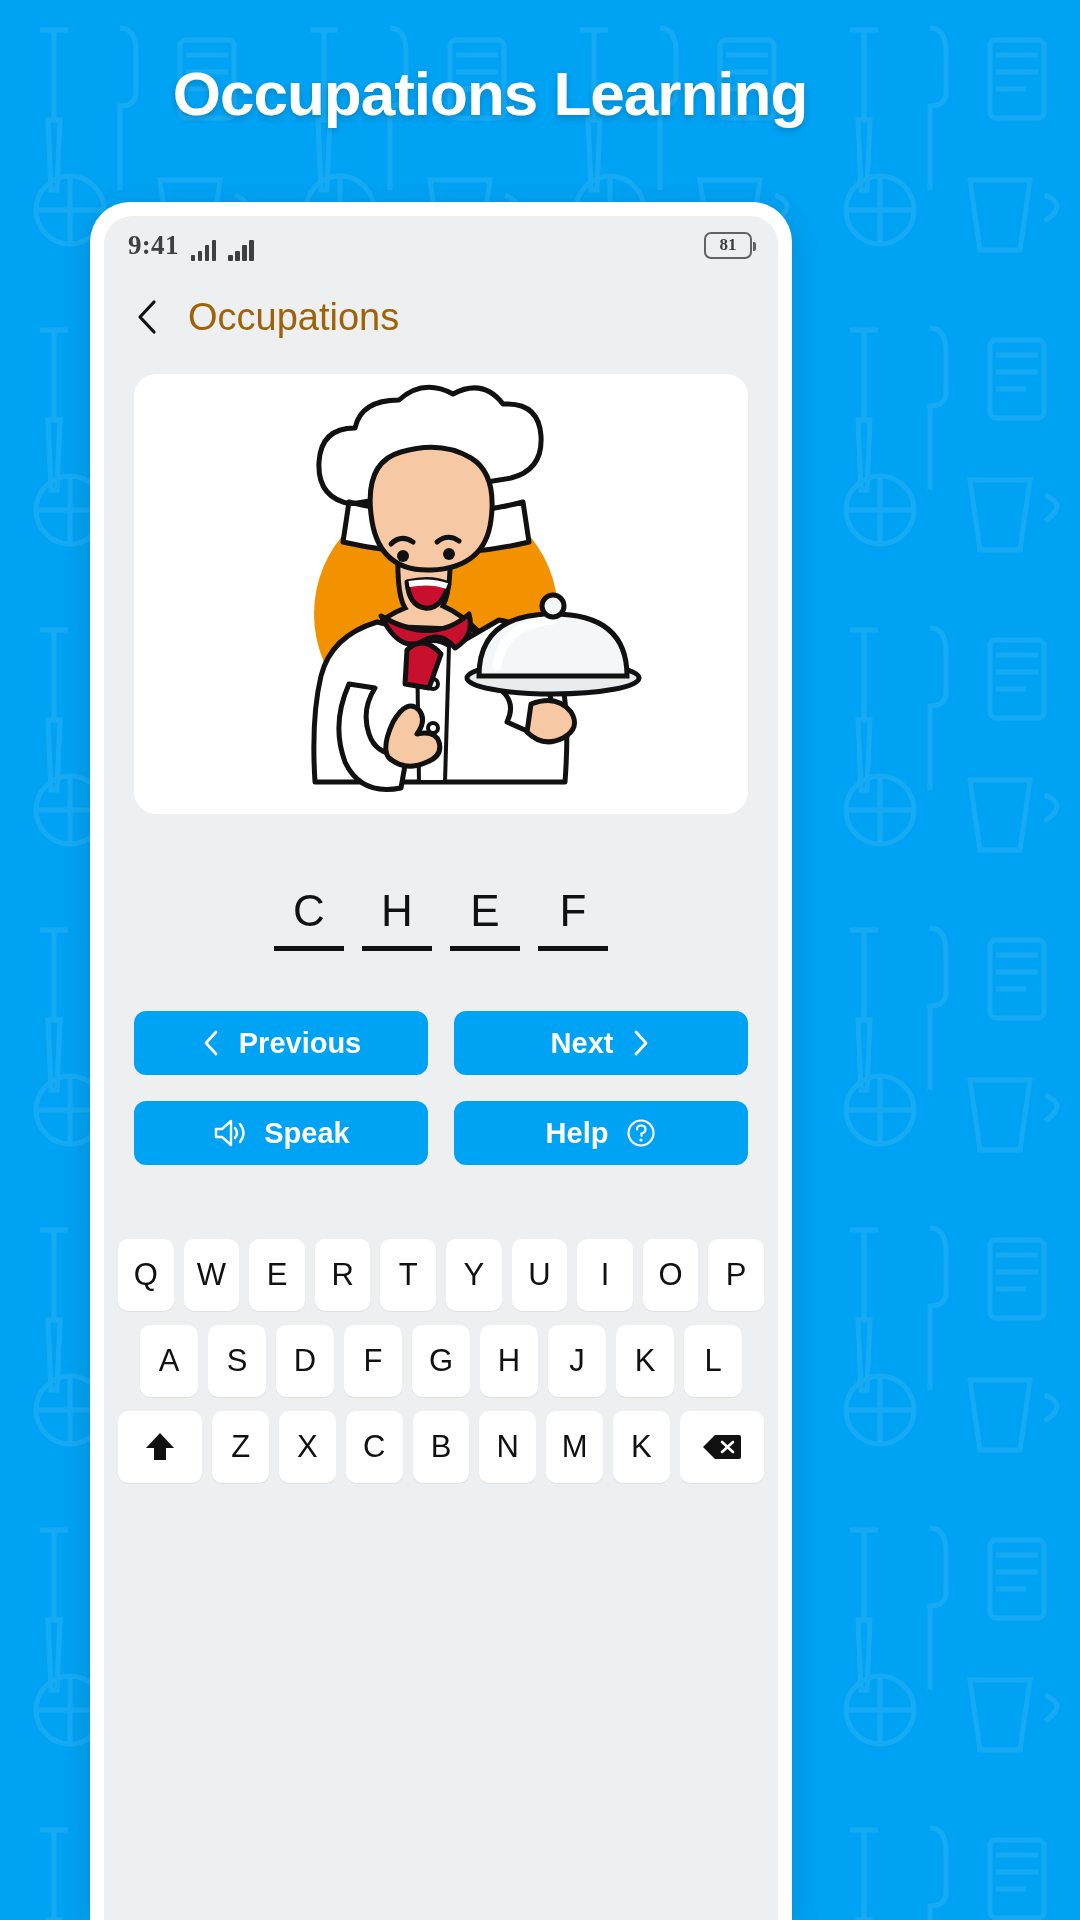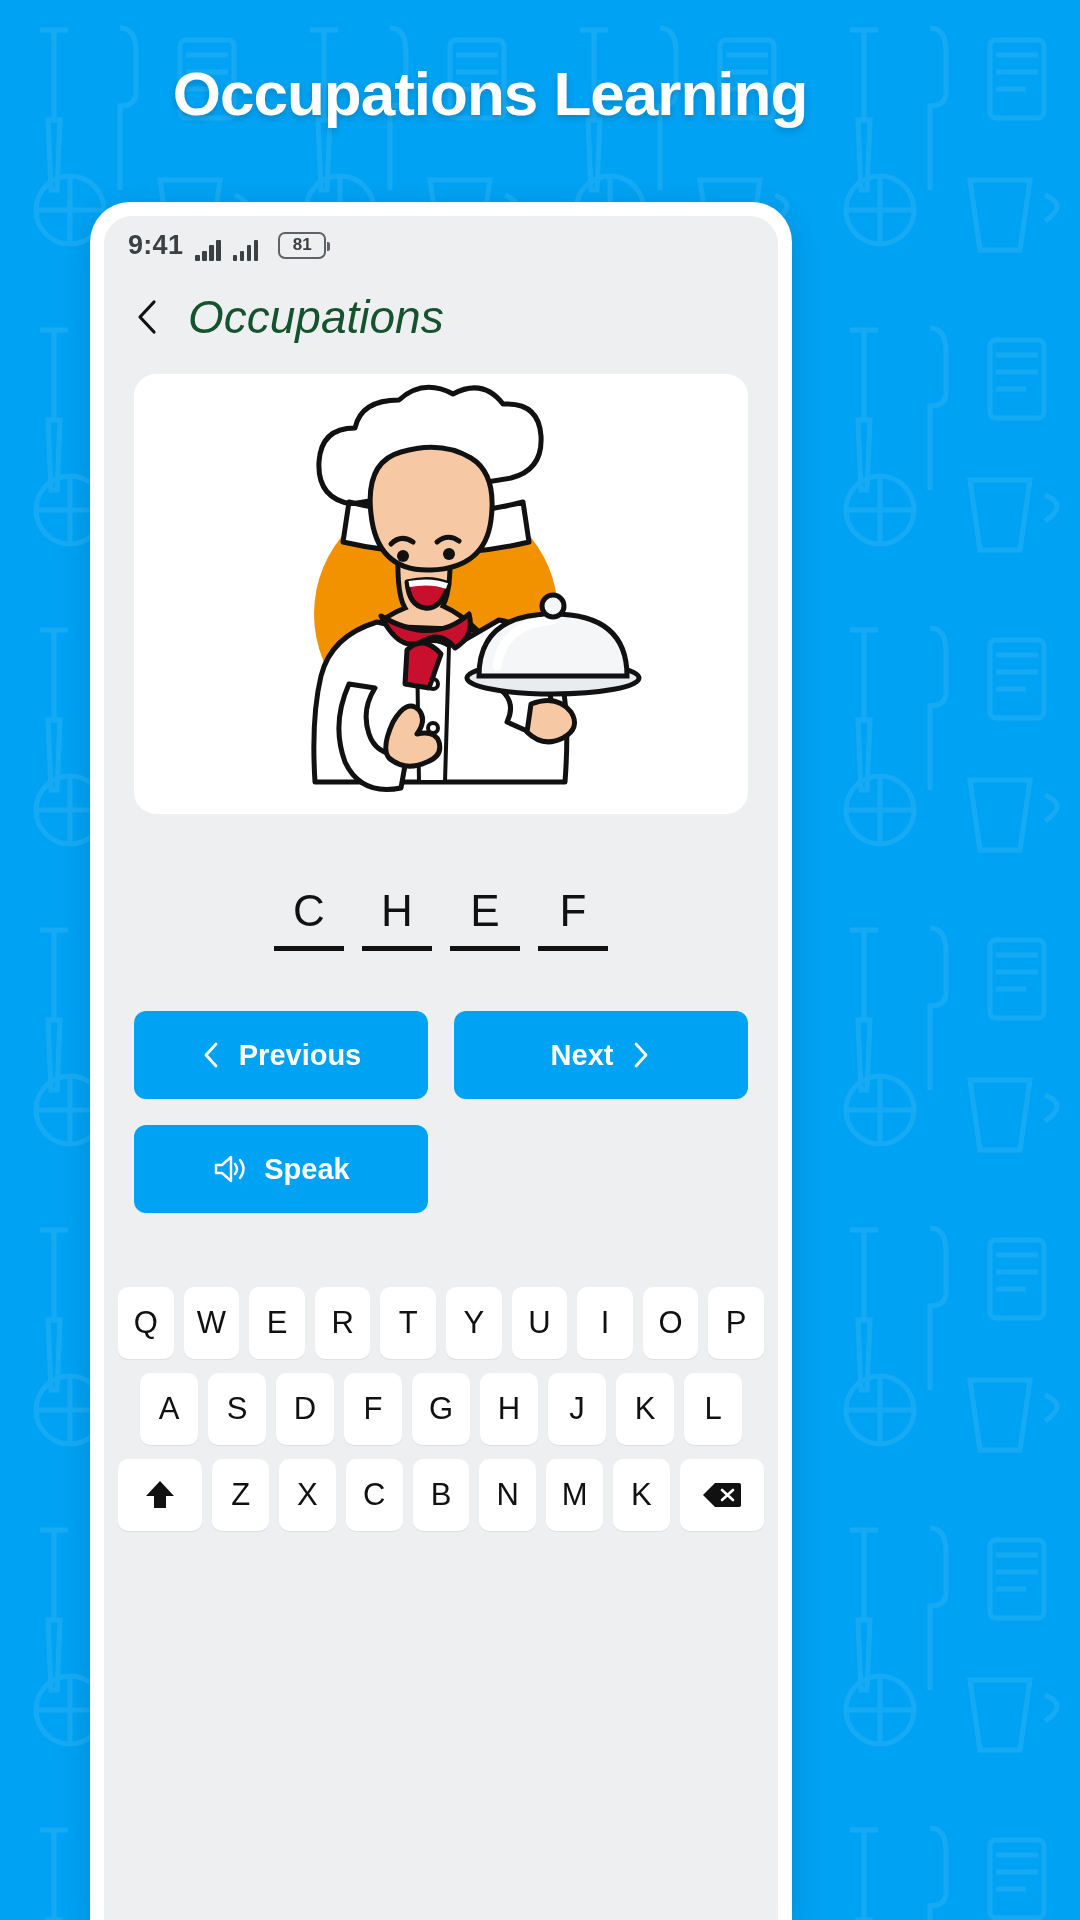--- a/index.html
+++ b/index.html
@@ -55,21 +55,23 @@
     border-radius: 28px 28px 0 0;
     overflow: hidden;
     position: relative;
   }
 
   
   #status-bar {
     height: 58px;
     display: flex;
     align-items: center;
+    justify-content: space-between;
     padding: 0 26px 0 24px;
+    font-family: Liberation Serif, serif;
   }
   #status-left { display: flex; align-items: flex-end; gap: 12px; }
   #status-time { font-size: 27px; font-weight: 600; color: #3c4043; letter-spacing: 0.3px; }
   .signal { display: flex; align-items: flex-end; gap: 2.5px; height: 22px; }
   .signal i { display: block; width: 4.5px; background: #3c4043; border-radius: 1px; }
   .signal i:nth-child(1) { height: 6px; }
   .signal i:nth-child(2) { height: 10px; }
   .signal i:nth-child(3) { height: 16px; }
   .signal i:nth-child(4) { height: 21px; }
 
@@ -91,21 +93,21 @@
 
   
   #nav-bar {
     height: 86px;
     display: flex;
     align-items: center;
     padding: 0 30px;
     gap: 28px;
   }
   #back-icon { width: 26px; height: 36px; }
-  #nav-title { font-size: 46px; color: #14532d; font-weight: 400; font-style: italic; }
+  #nav-title { font-size: 38px; color: #a16207; font-weight: 400; }
 
   
   #image-card {
     margin: 14px 30px 0 30px;
     background: #ffffff;
     border-radius: 22px;
     height: 440px;
     display: flex;
     align-items: center;
     justify-content: center;
@@ -131,21 +133,21 @@
   }
 
   
   #action-buttons {
     margin: 60px 30px 0 30px;
     display: grid;
     grid-template-columns: 1fr 1fr;
     gap: 26px 26px;
   }
   .action-btn {
-    height: 88px;
+    height: 64px;
     background: #00a2f3;
     border: none;
     border-radius: 12px;
     color: #ffffff;
     font-size: 29px;
     font-weight: bold;
     font-family: "Liberation Sans", sans-serif;
     display: flex;
     align-items: center;
     justify-content: center;
@@ -310,20 +312,30 @@
         <span class="btn-ico">
           <svg viewBox="0 0 34 30" width="34" height="30">
             <path d="M4 11 h6 l9 -8 v24 l-9 -8 h-6 z" fill="none" stroke="#fff" stroke-width="2.4" stroke-linejoin="round"></path>
             <path d="M23 10 q4 5 0 10" fill="none" stroke="#fff" stroke-width="2.4" stroke-linecap="round"></path>
             <path d="M28 6 q7 9 0 18" fill="none" stroke="#fff" stroke-width="2.4" stroke-linecap="round"></path>
           </svg>
         </span>
         <span>Speak</span>
       </button>
 
+      <button class="action-btn">
+        <span>Help</span>
+        <span class="btn-ico">
+          <svg viewBox="0 0 30 30" width="30" height="30">
+            <circle cx="15" cy="15" r="12.5" fill="none" stroke="#fff" stroke-width="2.2"></circle>
+            <path d="M11 11.5 q0 -4 4 -4 q4.5 0 4.5 4 q0 3 -4 4 l0 2.5" fill="none" stroke="#fff" stroke-width="2.2" stroke-linecap="round"></path>
+            <circle cx="15" cy="22" r="1.6" fill="#fff"></circle>
+          </svg>
+        </span>
+      </button>
 
     </div>
 
     <div id="keyboard">
       <div class="kb-row">
         <button class="key">Q</button>
         <button class="key">W</button>
         <button class="key">E</button>
         <button class="key">R</button>
         <button class="key">T</button>

